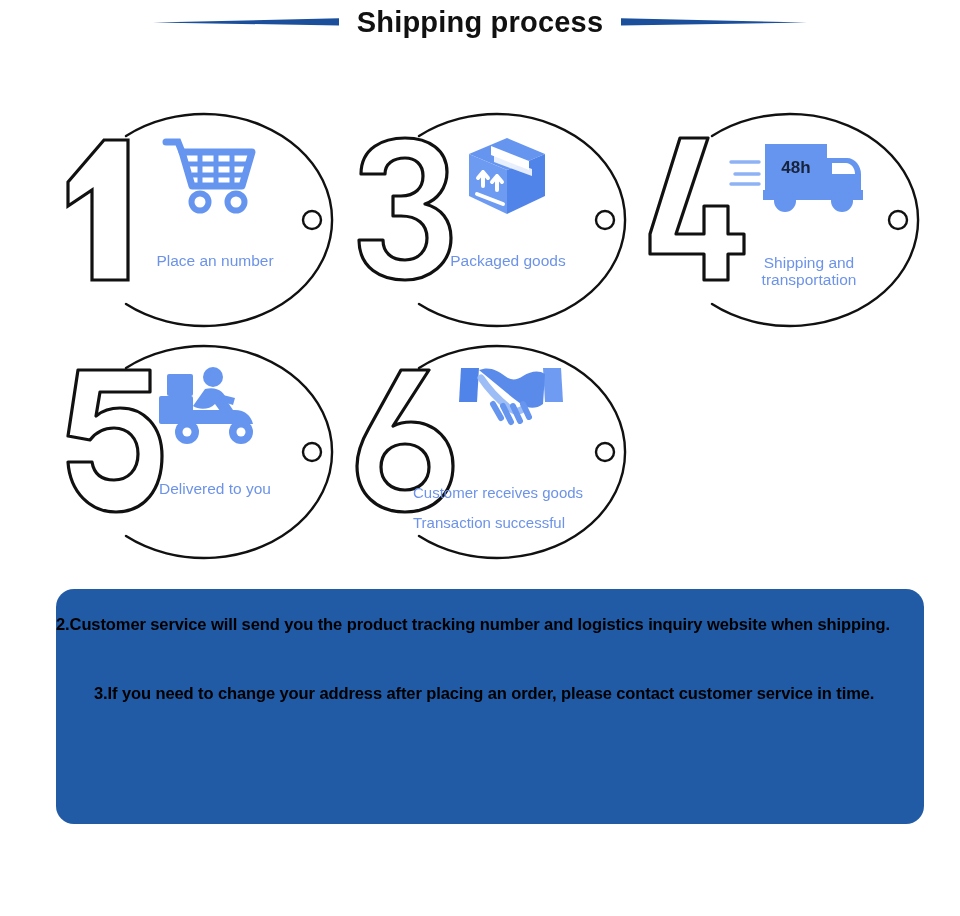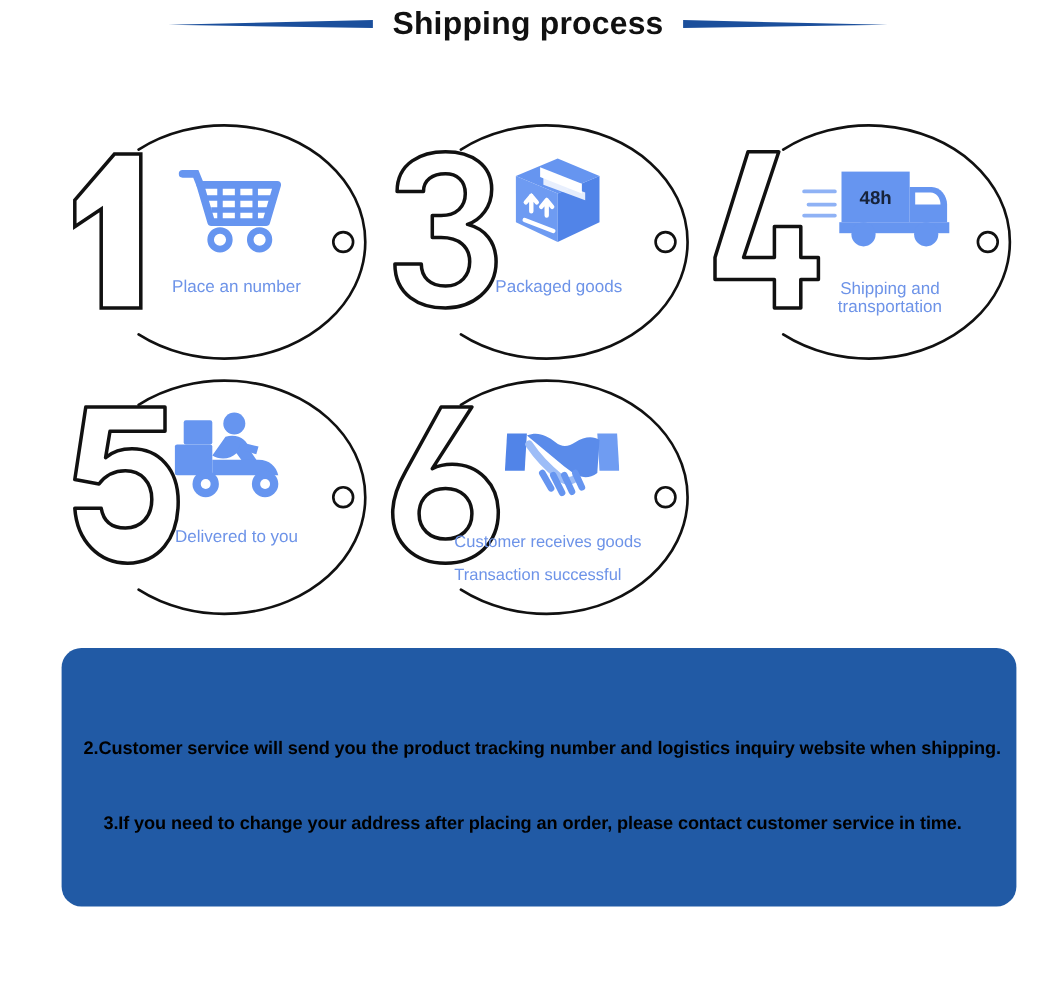--- a/index.html
+++ b/index.html
@@ -81,21 +81,21 @@
   .step-number svg { display: block; overflow: visible; }
 
   .step-icon {
     position: absolute;
     left: 108px;
     top: 30px;
     width: 120px;
     height: 98px;
     z-index: 2;
     display: flex;
-    align-items: flex-end;
+    align-items: flex-start;
     justify-content: center;
   }
   .step-icon svg { display: block; }
 
   .step-label {
     position: absolute;
     left: 78px;
     top: 138px;
     width: 190px;
     text-align: center;
@@ -138,21 +138,21 @@
   }
   .note {
     color: #000000;
     font-family: "Liberation Sans", sans-serif;
     font-size: 16.5px;
     font-weight: 700;
     padding-left: 12px;
     letter-spacing: -0.1px;
   }
   .note.n1 { margin-top: 12px; padding-left: 12px; }
-  .note.n2 { margin-top: 56px; padding-left: 20px; }
+  .note.n2 { padding-left: 0; }
   .note.n3 { margin-top: 50px; padding-left: 38px; }
 </style>
 </head>
 <body>
 
 <div class="title-bar">
   <div class="title-rule">
     <svg width="190" height="14" viewBox="0 0 190 14">
       <path d="M0 7.6 L186 3.2 L186 10.4 Z" fill="#1b4f9c"></path>
     </svg>

